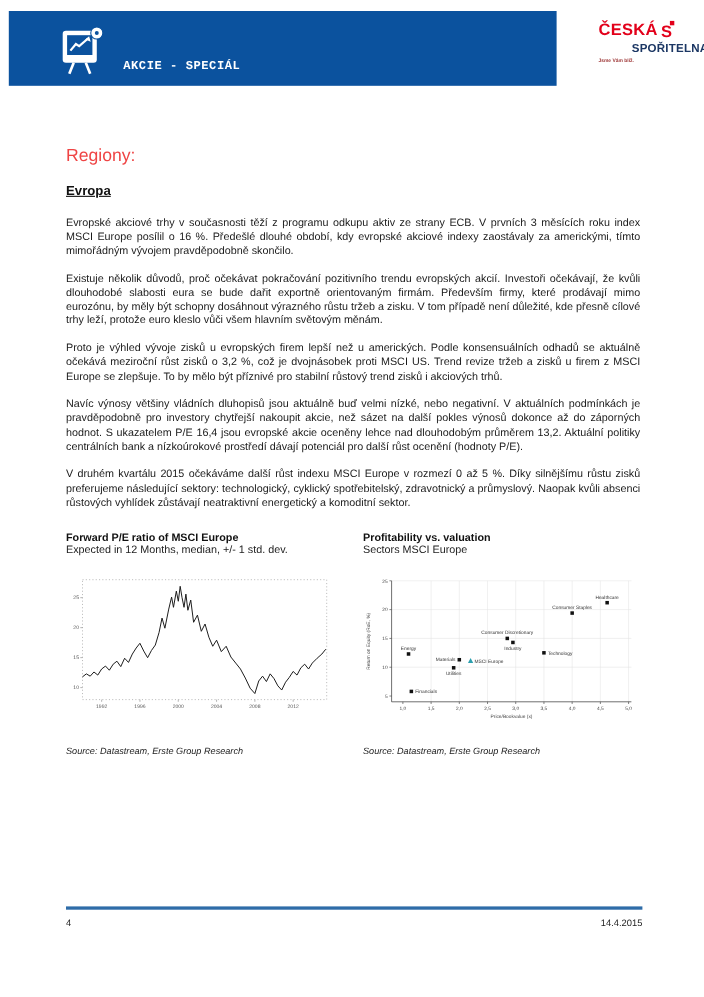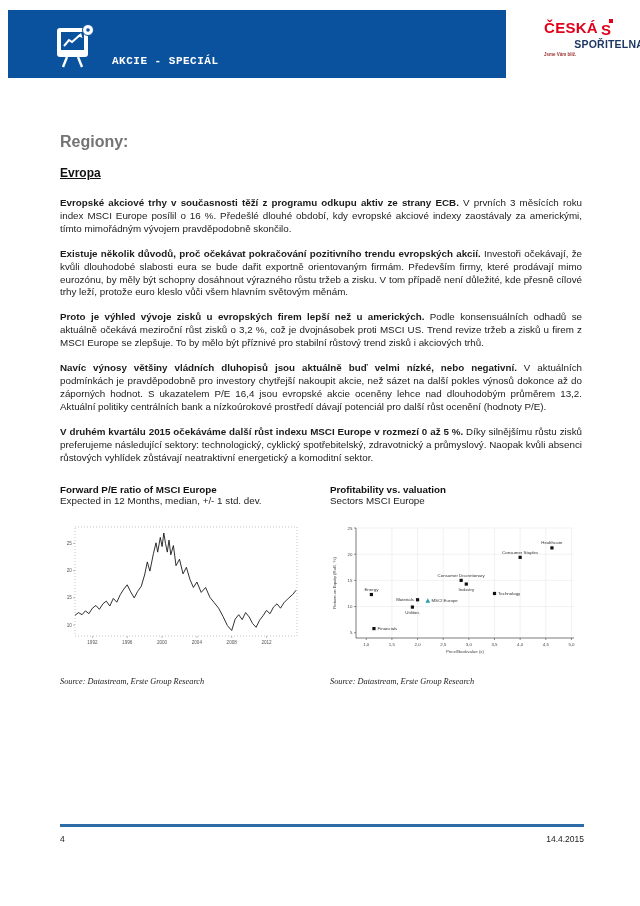--- a/index.html
+++ b/index.html
@@ -17,34 +17,34 @@
   .logo-row1{display:flex;align-items:flex-start;}
   .logo-ceska{font-size:15px;font-weight:900;color:#e2001a;letter-spacing:.3px;}
   .s-icon{position:relative;margin-left:2px;width:13px;height:17px;display:inline-block;}
   .s-icon .s-body{font-size:15px;font-weight:900;color:#e2001a;position:absolute;left:1px;top:2px;}
   .s-icon .s-dot{position:absolute;right:0;top:-1px;width:4px;height:4px;background:#e2001a;}
   .logo-sporitelna{font-size:10.5px;font-weight:900;color:#1c3764;letter-spacing:.2px;margin-top:2px;text-align:right;}
   .logo-tagline{font-size:4.5px;font-weight:bold;color:#9c3333;margin-top:3px;}
 
   
   .content{position:absolute;left:60px;top:133px;width:522px;}
-  .page-title{font-size:16px;font-weight:bold;margin:0 0 15px 0;color:#737373;}
+  .page-title{font-size:16px;font-weight:normal;margin:0 0 15px 0;color:#ef4444;}
   .section-heading{font-size:12px;font-weight:bold;text-decoration:underline;margin:0 0 17px 0;color:#111;}
   .para{font-size:9.8px;line-height:12.9px;text-align:justify;margin:0 0 12px 0;color:#1b1b1b;}
-  .para .lead{font-weight:bold;}
+  .para .lead{font-weight:normal;}
 
   
   .charts{display:flex;margin-top:20px;}
   .chart-block{width:258px;}
   .chart-block.right{margin-left:20px;width:256px;}
   .chart-title{font-size:9.8px;font-weight:bold;color:#111;}
   .chart-sub{font-size:9.8px;color:#222;margin-bottom:16px;}
   .chart-plot{height:143px;}
   svg text{font-family:"Liberation Sans", sans-serif;}
-  .chart-source{font-size:8.3px;font-style:italic;color:#222;margin-top:12px;font-family:Liberation Serif, serif;}
+  .chart-source{font-size:8.3px;font-style:italic;color:#222;margin-top:12px;}
 
   
   .footer{position:absolute;left:60px;right:56px;top:824px;}
   .footer-line{height:3px;background:#2e6ca8;}
   .footer-row{display:flex;justify-content:space-between;font-size:8.5px;color:#222;margin-top:7px;}
 </style>
 </head>
 <body>
 
 <div class="banner">

